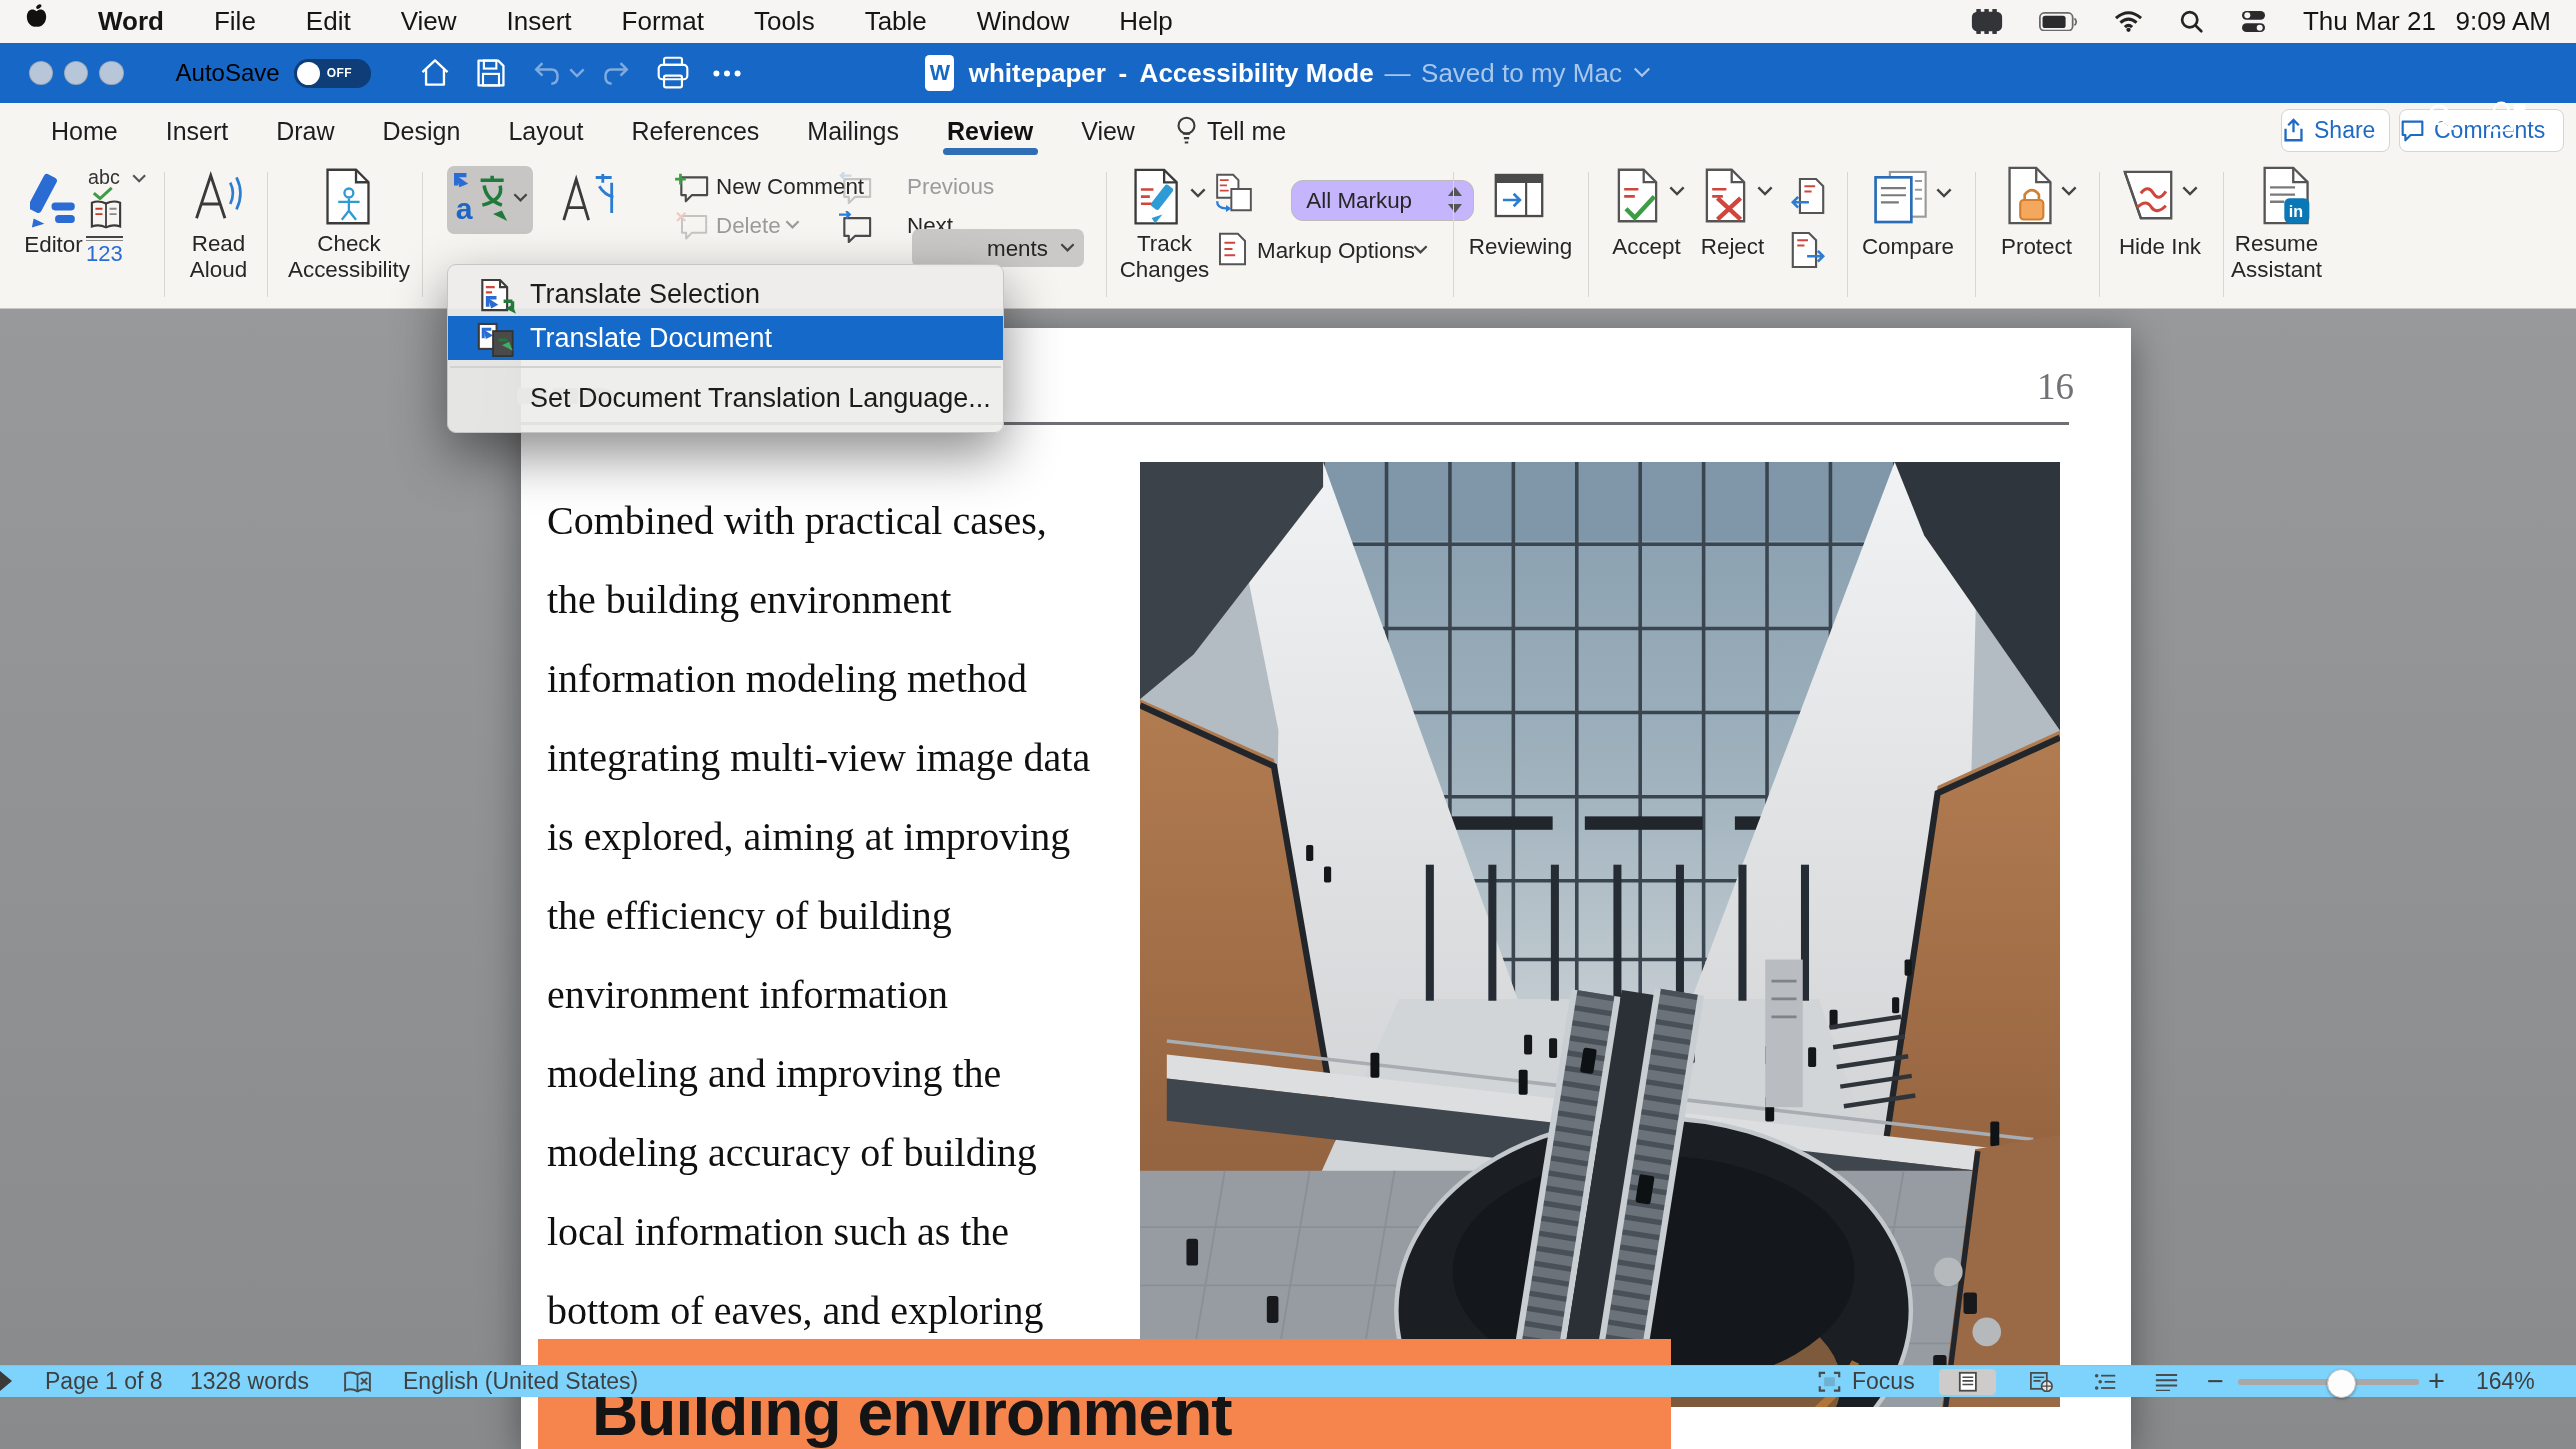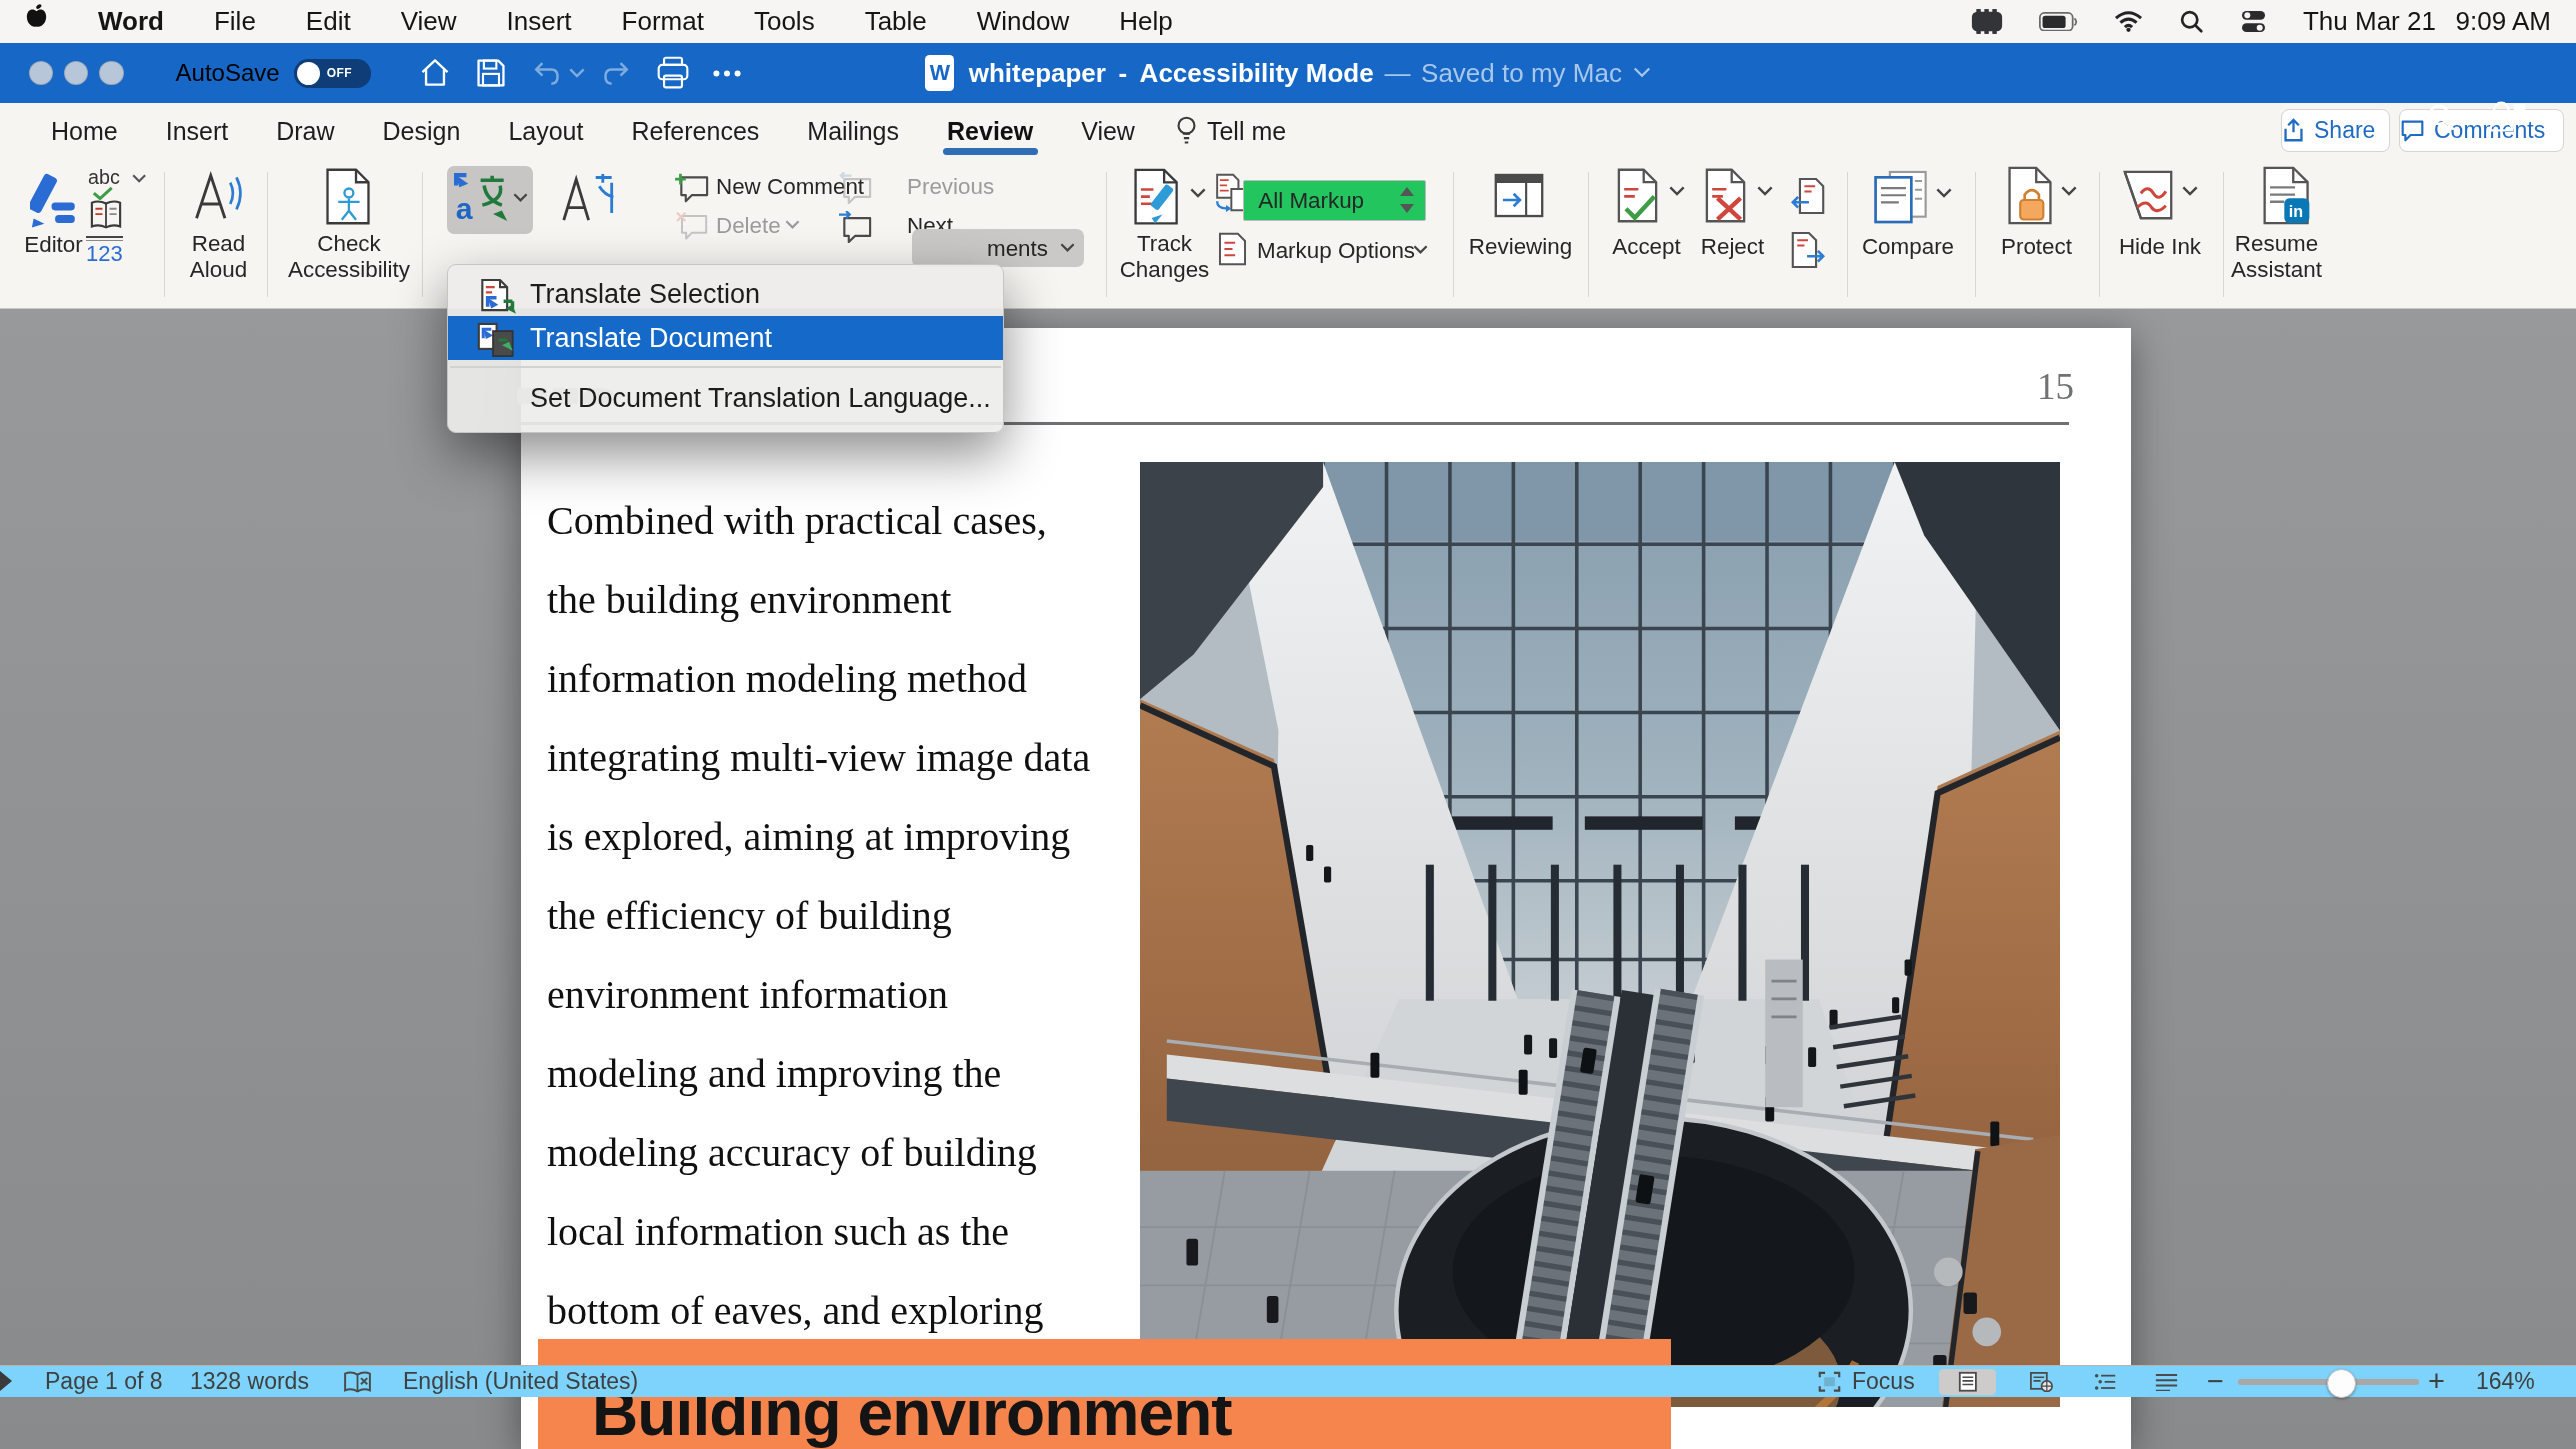--- a/index.html
+++ b/index.html
@@ -330,21 +330,21 @@
       </svg>
     <div class="rlabel" style="left:1102px;top:72px;width:125px">Track Changes</div>
 
     <svg class="abs" style="left:1215px;top:14.3px" width="38" height="39" viewBox="0 0 42 44">
       <path d="M2 2 H20 L26 8 V28 H2 Z" fill="#fff" stroke="#555" stroke-width="2.2"></path>
       <path d="M5 8 h10 M5 14 h8 M5 20 h10" stroke="#d0453c" stroke-width="2"></path>
       <path d="M14 16 H36 V40 H14 Z" fill="#fff" stroke="#555" stroke-width="2.2" transform="translate(4,2)"></path>
       <path d="M2 32 q0 8 10 8" fill="none" stroke="#2b7cd3" stroke-width="2.6"></path>
       <polygon points="12,36 18,40 12,44" fill="#2b7cd3"></polygon>
     </svg>
-    <div class="abs" style="left:1243px;top:20.6px;width:181px;height:39px;background:#22c55e;border:0.9px solid #bcbbb9;border-radius:2px">
+    <div class="abs" style="left:1291px;top:20.6px;width:181px;height:39px;background:#c4b5fd;border:0.9px solid #bcbbb9;border-radius:12px">
       <span class="rlabel" style="left:14.3px;top:7.2px">All Markup</span>
       <span class="abs" style="right:10.7px;top:6.3px;width:0;height:0;border-left:7.2px solid transparent;border-right:7.2px solid transparent;border-bottom:9px solid #555"></span>
       <span class="abs" style="right:10.7px;bottom:6.3px;width:0;height:0;border-left:7.2px solid transparent;border-right:7.2px solid transparent;border-top:9px solid #555"></span>
     </div>
     <svg class="abs" style="left:1218px;top:73px" width="29" height="34" viewBox="0 0 32 38">
       <path d="M2 2 H22 L30 10 V36 H2 Z" fill="#fff" stroke="#555" stroke-width="2.2"></path>
       <path d="M7 12 h12 M7 19 h9 M7 26 h12" stroke="#d0453c" stroke-width="2.2"></path>
     </svg>
     <div class="rlabel" style="left:1257px;top:79px">Markup Options</div>
     <svg class="abs" style="left:1413px;top:86px" width="15" height="9.8" viewBox="0 0 12 8">
@@ -439,21 +439,21 @@
     </svg>
     <div class="rlabel" style="left:2205px;top:72px;width:143px">Resume Assistant</div>
   </div>
 
   <div class="abs docbg"></div>
   <div class="abs page"></div>
 
   <div class="blob" style="left:517px;top:388px;width:30px;height:16px;border-radius:2.7px"></div>
   <div class="blob" style="left:553px;top:388px;width:25px;height:16px;border-radius:2.7px"></div>
   <div class="blob" style="left:583px;top:388px;width:32px;height:16px;border-radius:50% 50% 3.6px 3.6px"></div>
-  <div class="abs pgnum">15</div>
+  <div class="abs pgnum">16</div>
   <div class="abs hrule"></div>
   <div class="abs para">Combined with practical cases, the building environment information modeling method integrating multi-view image data is explored, aiming at improving the efficiency of building environment information modeling and improving the modeling accuracy of building local information such as the bottom of eaves, and exploring the technical route of multi-view image data fusion.</div>
 
   <svg class="abs" style="left:1140px;top:462px" width="920" height="945" viewBox="0 0 1030 1056" preserveAspectRatio="none">
     <defs>
       <linearGradient id="gWall" x1="0" y1="0" x2="0" y2="1">
           <stop offset="0" stop-color="#f1f2f3"></stop>
           <stop offset="1" stop-color="#c6c8cb"></stop>
         </linearGradient>
       <linearGradient id="gGlass" x1="0" y1="0" x2="0" y2="1">

